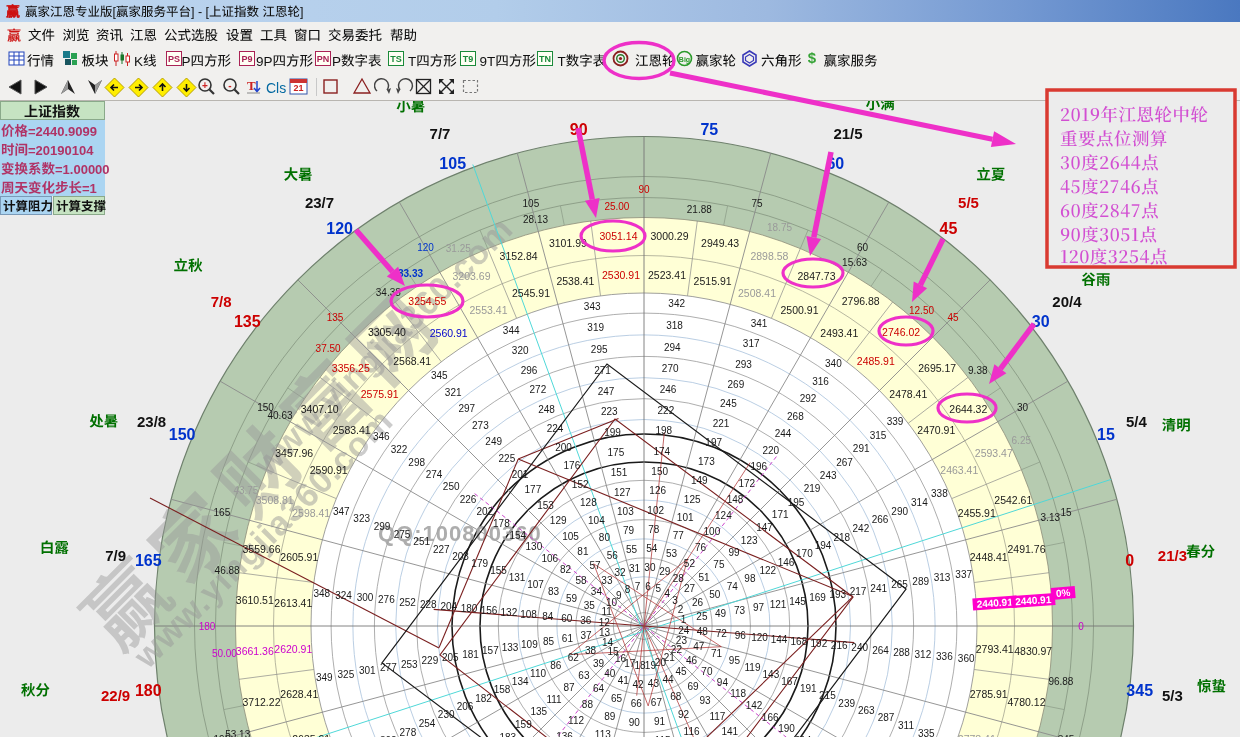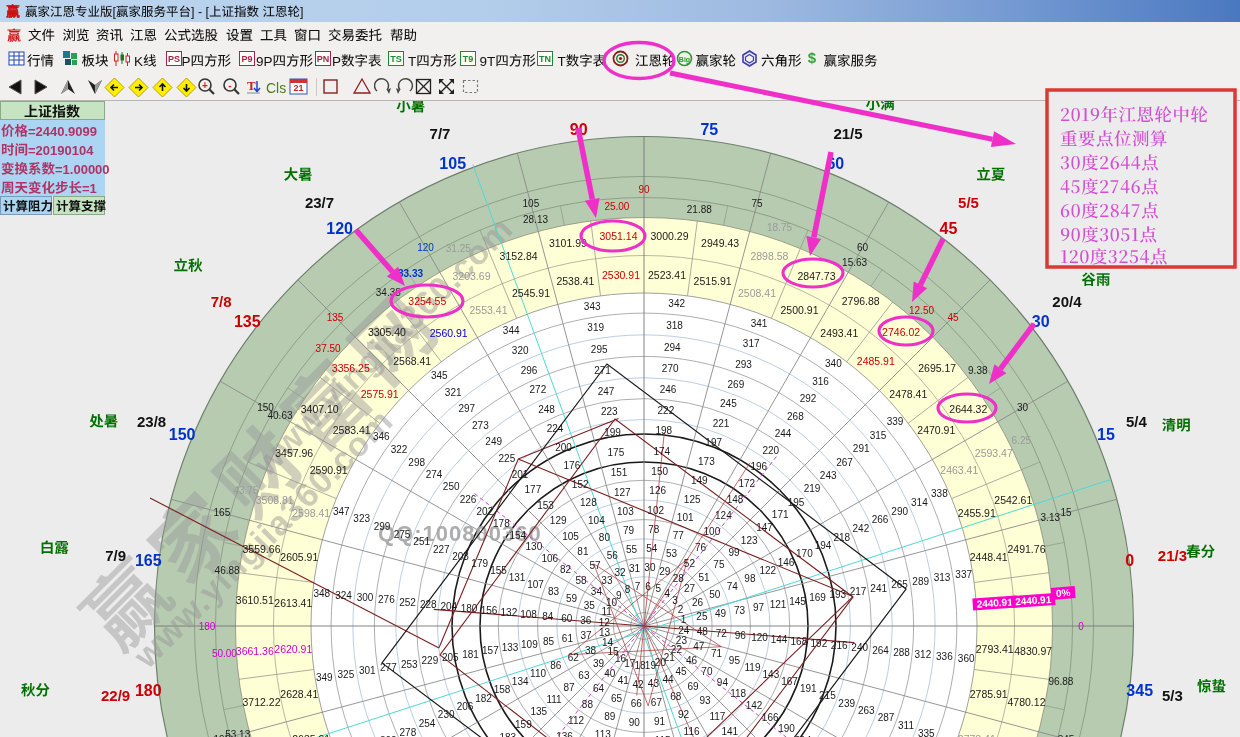--- a/index.html
+++ b/index.html
@@ -814,21 +814,21 @@
 <svg style="position:absolute;left:221px;top:77px;z-index:30" width="20" height="20" viewBox="0 0 20 20">
     <circle cx="9" cy="8" r="6" fill="none" stroke="#333" stroke-width="1.6"></circle>
     <line x1="13.5" y1="12.5" x2="18" y2="17" stroke="#333" stroke-width="2.2"></line>
     <text x="9" y="11.5" text-anchor="middle" style="font:bold 10px 'Liberation Sans',sans-serif;fill:#cc2222">-</text>
   </svg>
 <svg style="position:absolute;left:244px;top:77px;z-index:30" width="20" height="20" viewBox="0 0 20 20">
     <text x="3" y="13" style="font:bold 13px 'Liberation Serif',serif;fill:#cc2222">T</text>
     <path d="M13 4 V14 M10 11 L13 14.5 L16 11" stroke="#2244cc" stroke-width="1.5" fill="none"></path>
     <line x1="3" y1="16" x2="16" y2="16" stroke="#888"></line>
   </svg>
-<div style="position:absolute;left:266px;top:80px;z-index:30;font:14px 'Liberation Sans',sans-serif;color:#4d7c0f">Cls</div>
+<div style="position:absolute;left:266px;top:80px;z-index:30;font:14px 'Liberation Sans',sans-serif;color:#0369a1">Cls</div>
 <svg style="position:absolute;left:289px;top:77px;z-index:30" width="20" height="20" viewBox="0 0 20 20">
     <rect x="1" y="2" width="17" height="15" fill="#fff" stroke="#3355aa"></rect>
     <rect x="1" y="2" width="17" height="4" fill="#cc3333"></rect>
     <text x="9.5" y="14" text-anchor="middle" style="font:bold 9px 'Liberation Sans',sans-serif;fill:#cc2222">21</text>
   </svg>
 <div style="position:absolute;left:316px;top:78px;z-index:30;width:1px;height:18px;background:#c8c8c8"></div>
 <svg style="position:absolute;left:321px;top:77px;z-index:30" width="20" height="20" viewBox="0 0 20 20">
     <rect x="3" y="3" width="13" height="13" fill="none" stroke="#8b2020" stroke-width="1.4"></rect>
   </svg>
 <svg style="position:absolute;left:352px;top:77px;z-index:30" width="20" height="20" viewBox="0 0 20 20">

